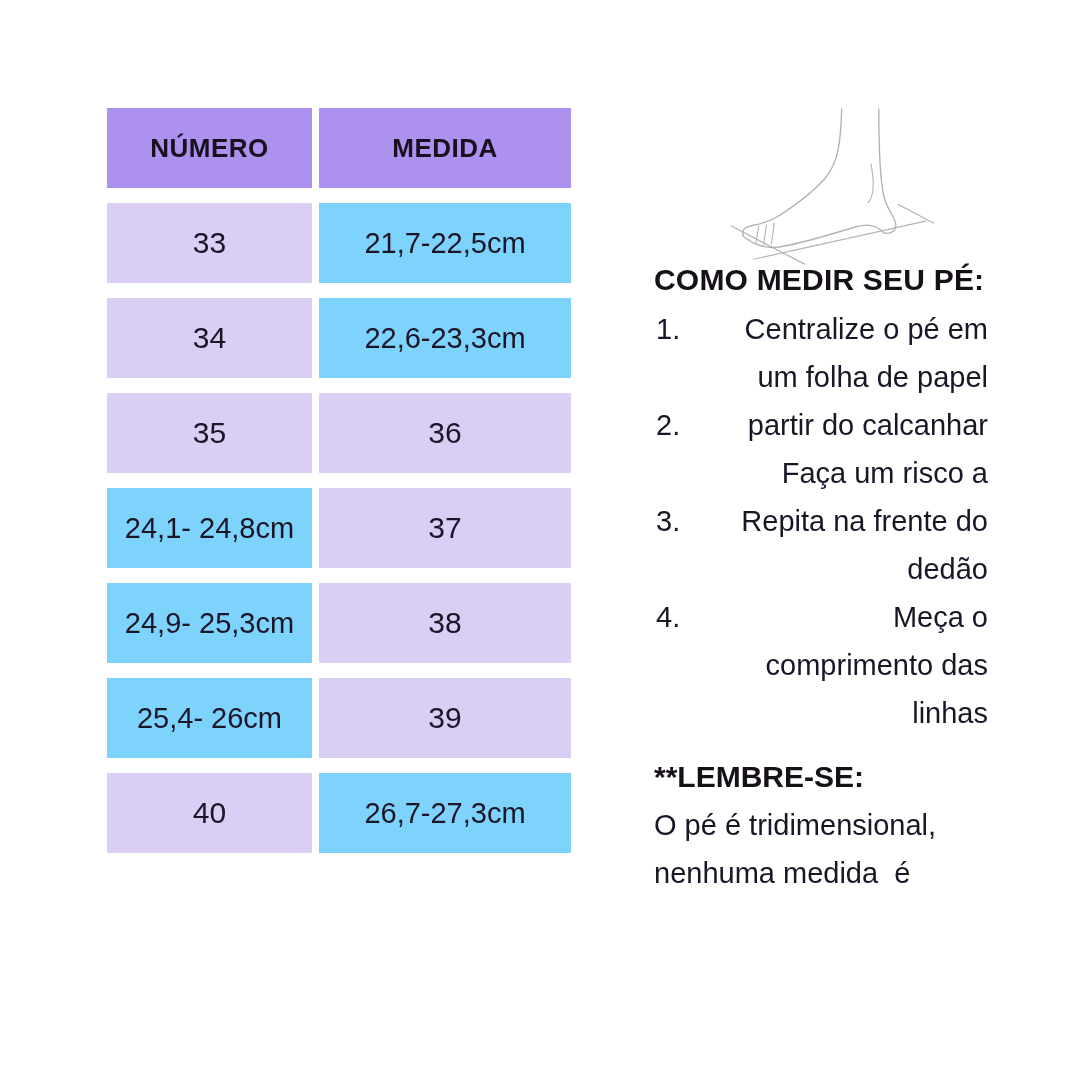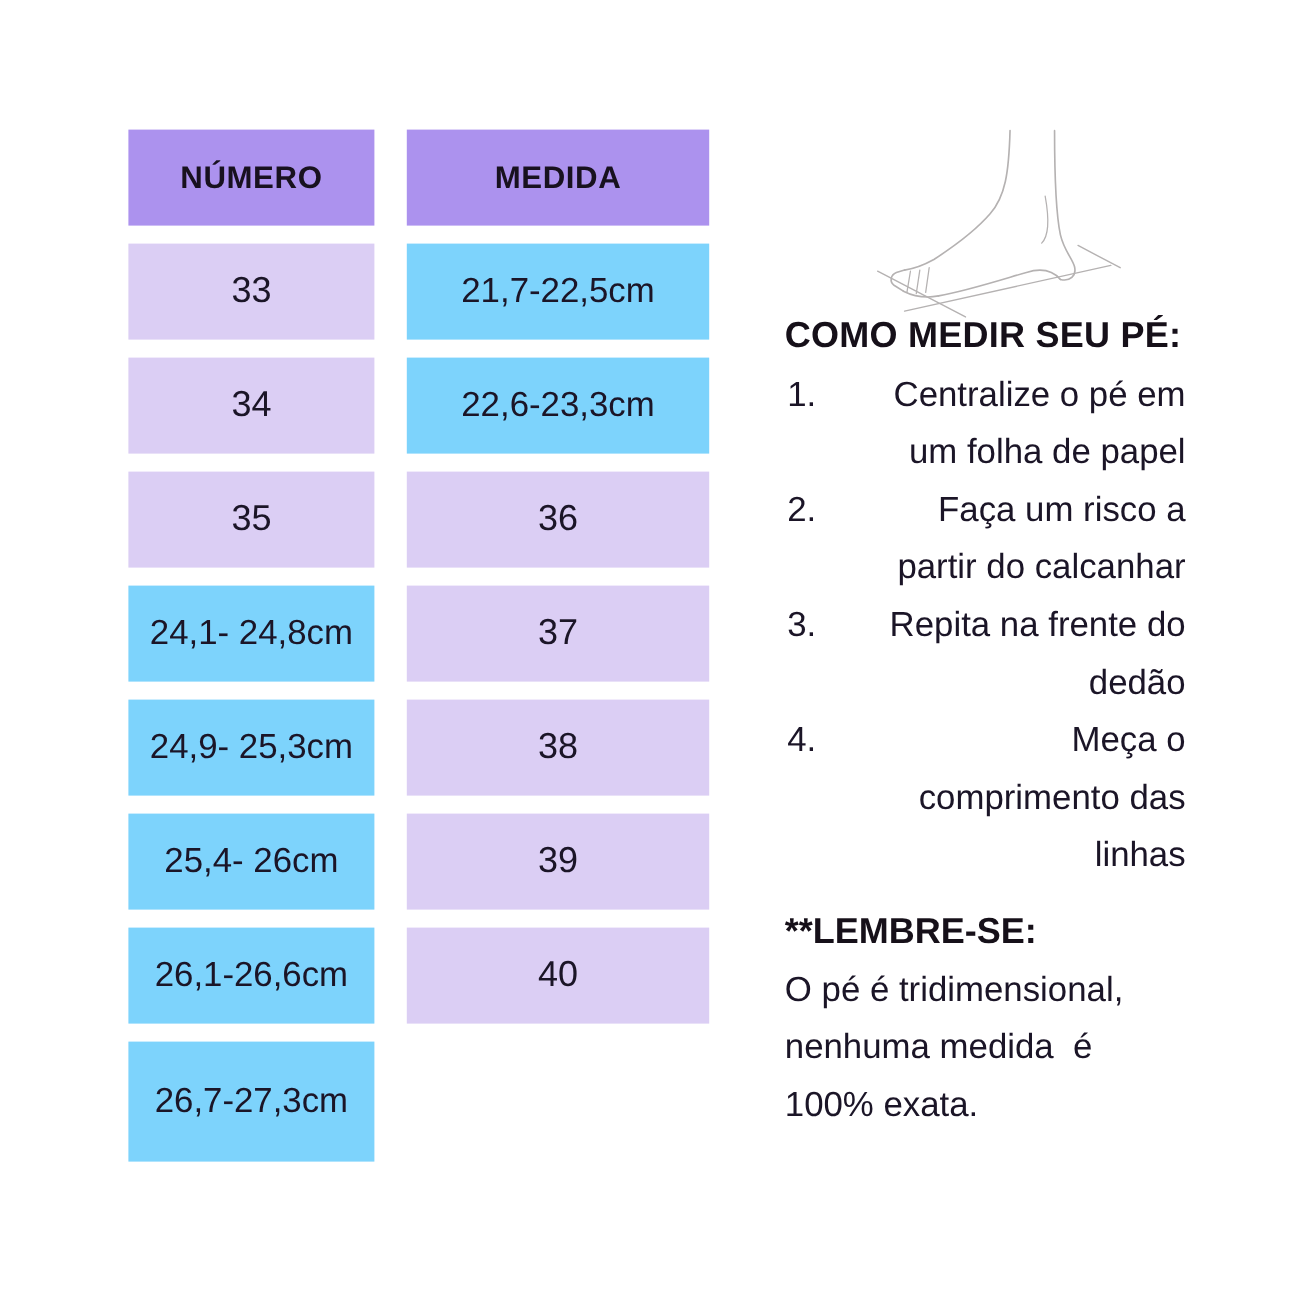--- a/index.html
+++ b/index.html
@@ -13,21 +13,21 @@
   }
 
   
   .size-table {
     position: absolute;
     left: 107px;
     top: 108px;
     display: grid;
     grid-template-columns: 205px 252px;
     grid-template-rows: 80px repeat(7, 80px) 100px;
-    gap: 15px 27px;
+    gap: 15px 7px;
   }
   .tcell {
     display: flex;
     align-items: center;
     justify-content: center;
     text-align: center;
   }
   .th {
     background: #ac92ee;
     font-weight: 700;
@@ -112,21 +112,20 @@
   <div class="tcell numero">36</div>
   <div class="tcell medida">24,1- 24,8cm</div>
 
   <div class="tcell numero">37</div>
   <div class="tcell medida">24,9- 25,3cm</div>
 
   <div class="tcell numero">38</div>
   <div class="tcell medida">25,4- 26cm</div>
 
   <div class="tcell numero">39</div>
-  <div class="tcell medida">26,1-26,6cm</div>
 
   <div class="tcell numero">40</div>
   <div class="tcell medida">26,7-27,3cm</div>
 </div>
 
 <div class="instructions">
 
   <svg class="foot-illustration" viewBox="0 0 250 170" fill="none" xmlns="http://www.w3.org/2000/svg">
     <g stroke="#b5b2b2" stroke-width="1.4" stroke-linecap="round" fill="none">
 
@@ -158,22 +157,22 @@
     <div class="step">
       <span class="step-num">1.</span>
       <div class="step-lines">
         <div class="step-line">Centralize o pé em</div>
         <div class="step-line">um folha de papel</div>
       </div>
     </div>
     <div class="step">
       <span class="step-num">2.</span>
       <div class="step-lines">
+        <div class="step-line">partir do calcanhar</div>
         <div class="step-line">Faça um risco a</div>
-        <div class="step-line">partir do calcanhar</div>
       </div>
     </div>
     <div class="step">
       <span class="step-num">3.</span>
       <div class="step-lines">
         <div class="step-line">Repita na frente do</div>
         <div class="step-line">dedão</div>
       </div>
     </div>
     <div class="step">
@@ -183,15 +182,14 @@
         <div class="step-line">comprimento das</div>
         <div class="step-line">linhas</div>
       </div>
     </div>
   </div>
 
   <div class="reminder">
     <div class="reminder-title">**LEMBRE-SE:</div>
     <div class="reminder-line">O pé é tridimensional,</div>
     <div class="reminder-line">nenhuma medida  é</div>
-    <div class="reminder-line">100% exata.</div>
   </div>
 </div>
 
 </body></html>

